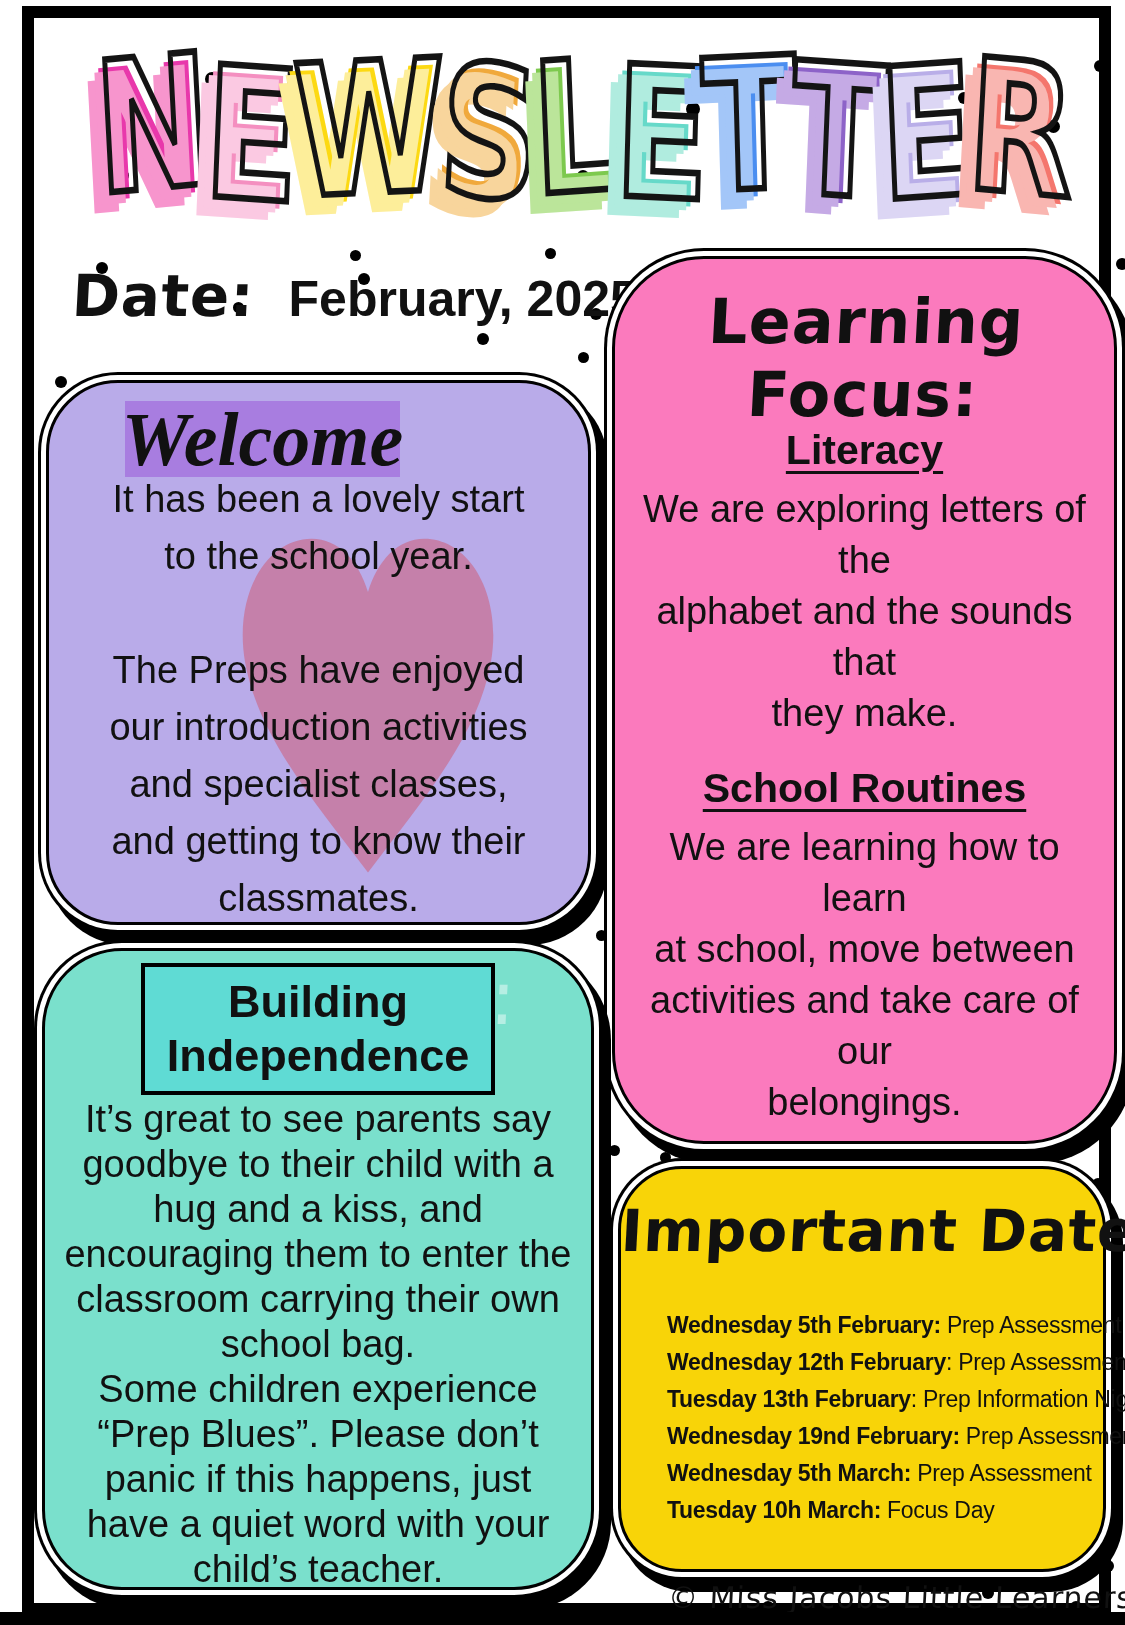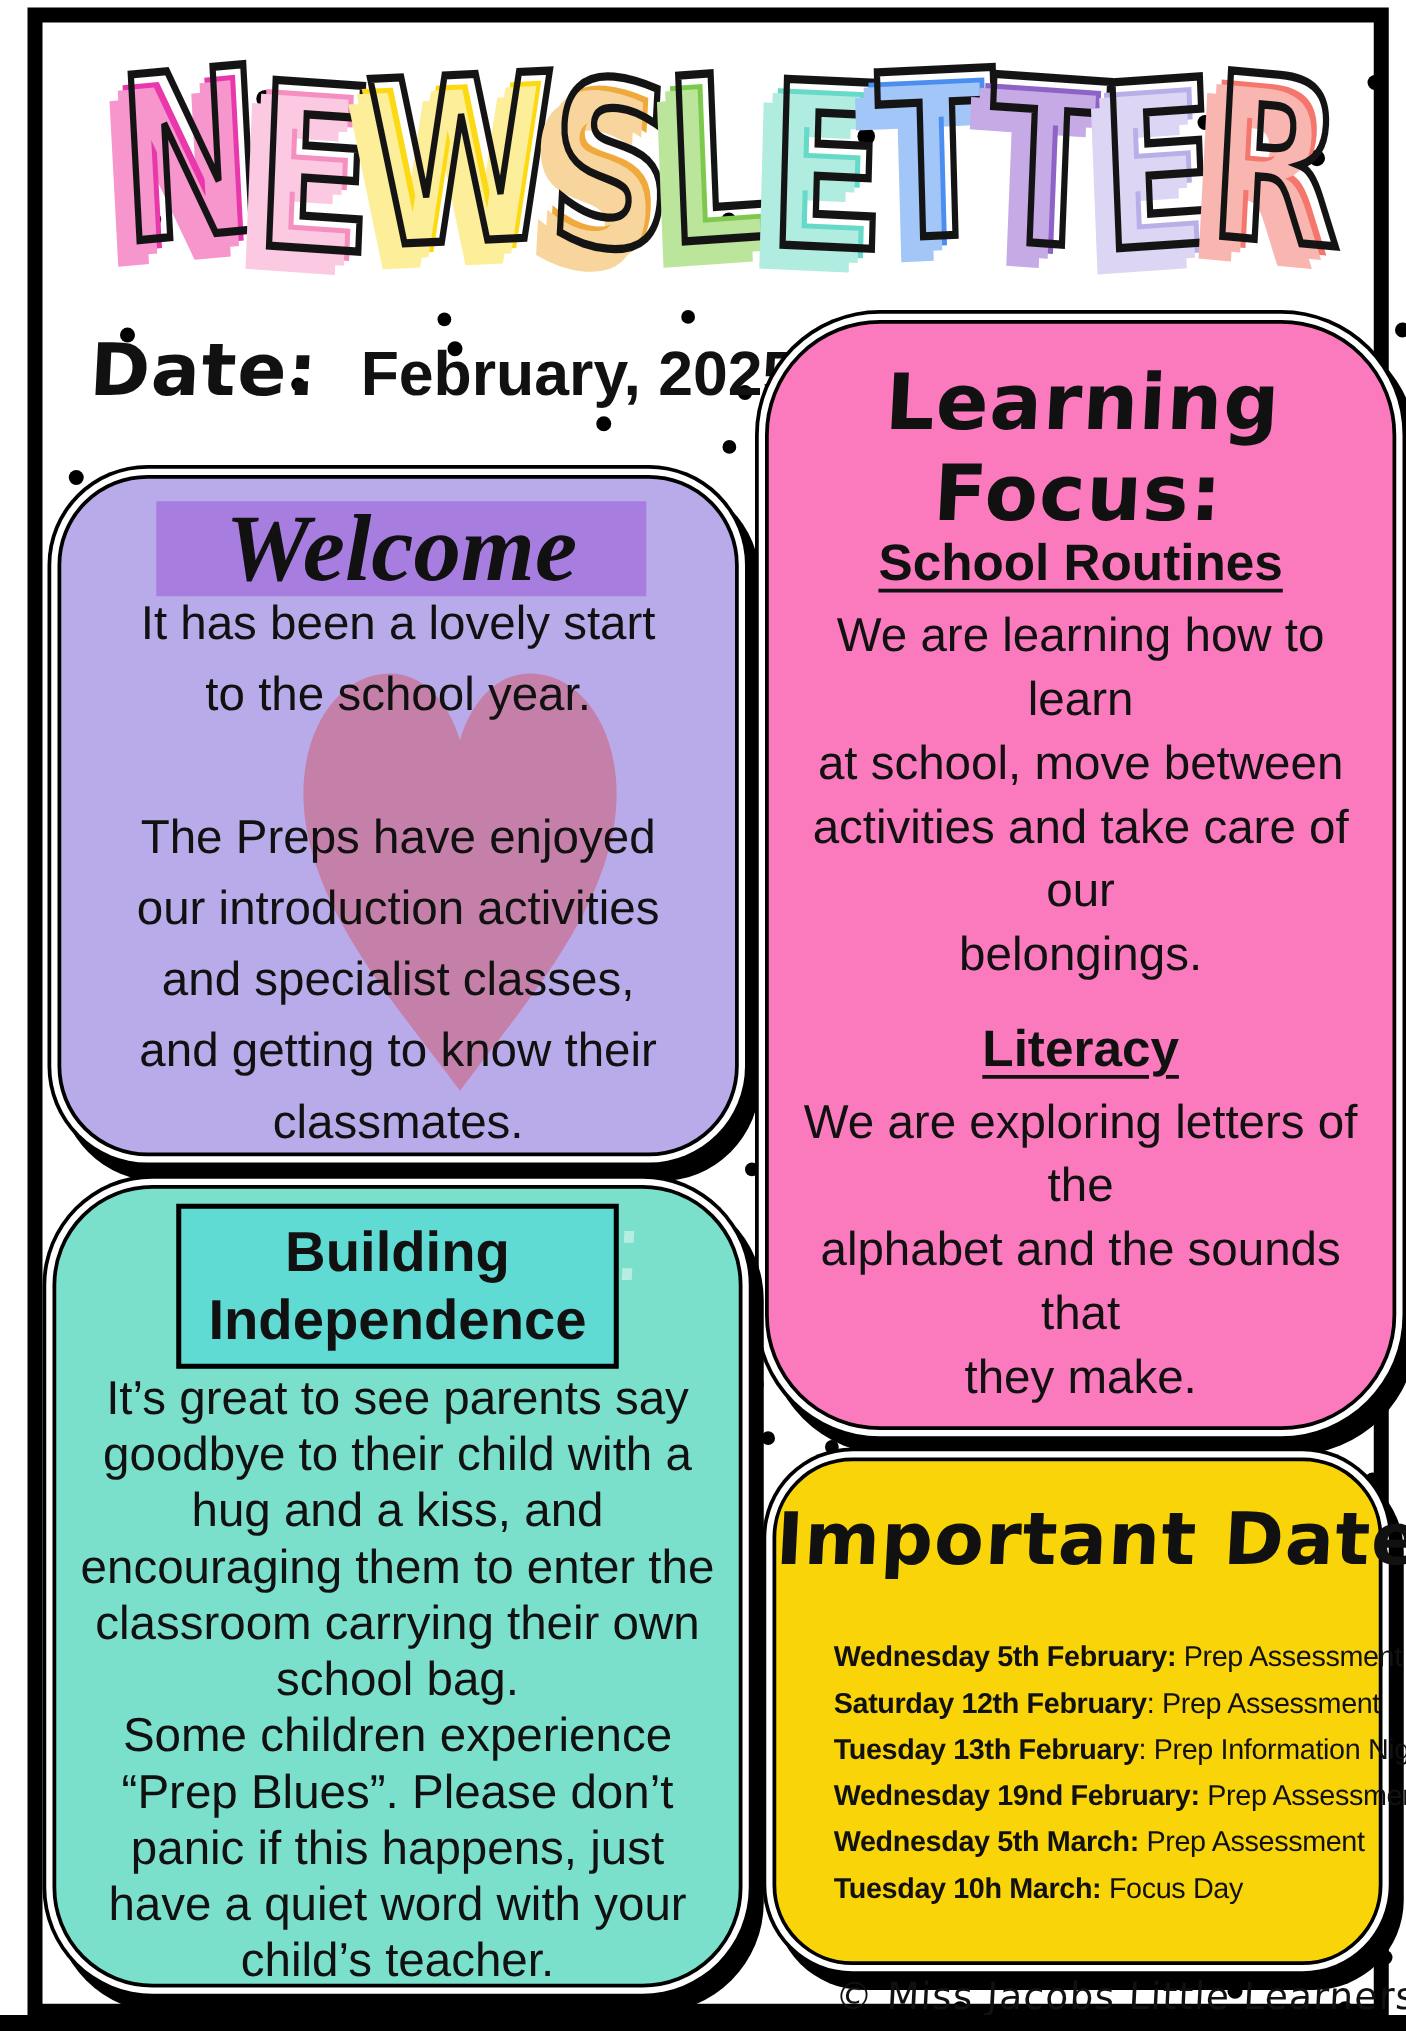--- a/index.html
+++ b/index.html
@@ -43,21 +43,21 @@
   .date-value{font-size:50px;font-weight:bold;font-family:"Liberation Sans",sans-serif;text-align:center;}
 
   
   .box{position:absolute;z-index:2;border:3px solid #000;box-sizing:border-box;}
   .welcome-box{
     left:46px;top:380px;width:545px;height:545px;border-radius:72px;
     background:var(--welcome_fill);
     box-shadow:0 0 0 5px #fff,0 0 0 8px #000,9px 12px 0 8px #000;
   }
   .welcome-band{
-    position:absolute;left:76px;top:18px;width:392px;height:76px;
+    position:absolute;left:76px;top:18px;width:275px;height:76px;
     background:var(--welcome_band);display:flex;align-items:center;justify-content:center;
   }
   .welcome-title{
     font-family:"Liberation Serif",serif;font-style:italic;font-weight:bold;
     font-size:76px;line-height:76px;white-space:nowrap;
   }
   .heart{position:absolute;left:191px;top:146px;width:256px;height:352px;z-index:0;}
   .welcome-body{
     position:absolute;left:18px;right:18px;top:88px;margin:0;z-index:1;
     font-size:38px;line-height:57px;text-align:center;white-space:pre-line;
@@ -207,31 +207,31 @@
 our introduction activities
 and specialist classes,
 and getting to know their
 classmates.</p>
   </section>
 
   <section class="box focus-box">
     <h2 class="focus-title handwriting">Learning Focus:</h2>
     <div class="focus-sections">
       <div class="focus-section">
+        <h3 class="focus-heading">Literacy</h3>
+        <p class="focus-body">We are exploring letters of the
+alphabet and the sounds that
+they make.</p>
+      </div>
+      <div class="focus-section">
         <h3 class="focus-heading">School Routines</h3>
         <p class="focus-body">We are learning how to learn
 at school, move between
 activities and take care of our
 belongings.</p>
-      </div>
-      <div class="focus-section">
-        <h3 class="focus-heading">Literacy</h3>
-        <p class="focus-body">We are exploring letters of the
-alphabet and the sounds that
-they make.</p>
       </div>
       <div class="focus-section">
         <h3 class="focus-heading">Mathematics</h3>
         <p class="focus-body">We are learning early number
 concepts and doing lots of
 counting.</p>
       </div>
     </div>
   </section>
 
@@ -249,21 +249,21 @@
 “Prep Blues”. Please don’t
 panic if this happens, just
 have a quiet word with your
 child’s teacher.</p>
   </section>
 
   <section class="box dates-box">
     <h2 class="dates-title handwriting">Important Dates:</h2>
     <ul class="dates-list" id="dates-list">
         <li class="date-item"><b>Wednesday 5th February:</b><span> Prep Assessment</span></li>
-        <li class="date-item"><b>Saturday 12th February</b><span>: Prep Assessment</span></li>
+        <li class="date-item"><b>Wednesday 12th February</b><span>: Prep Assessment</span></li>
         <li class="date-item"><b>Tuesday 13th February</b><span>: Prep Information Night</span></li>
         <li class="date-item"><b>Wednesday 19nd February:</b><span> Prep Assessment</span></li>
         <li class="date-item"><b>Wednesday 5th March:</b><span> Prep Assessment</span></li>
         <li class="date-item"><b>Tuesday 10h March:</b><span> Focus Day</span></li>
       </ul>
   </section>
 
   <div class="copyright handwriting">© Miss Jacobs Little Learners</div>
 
   <div class="bottom-bar"></div>

